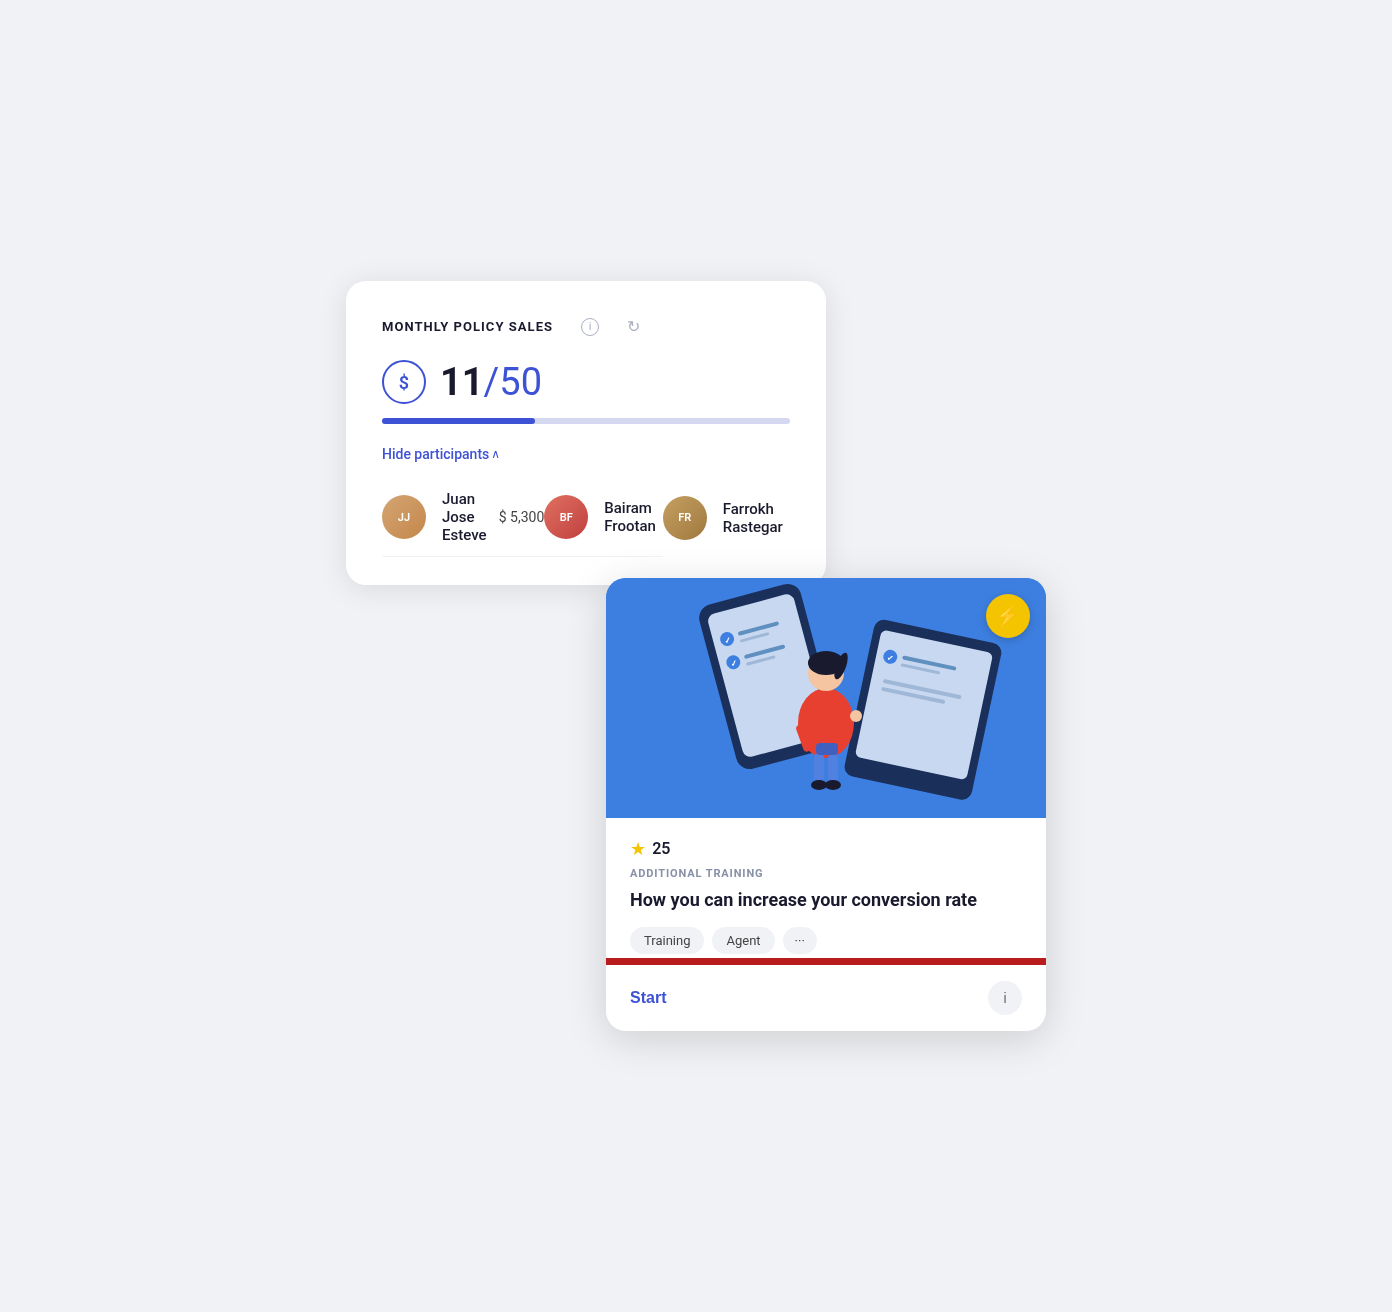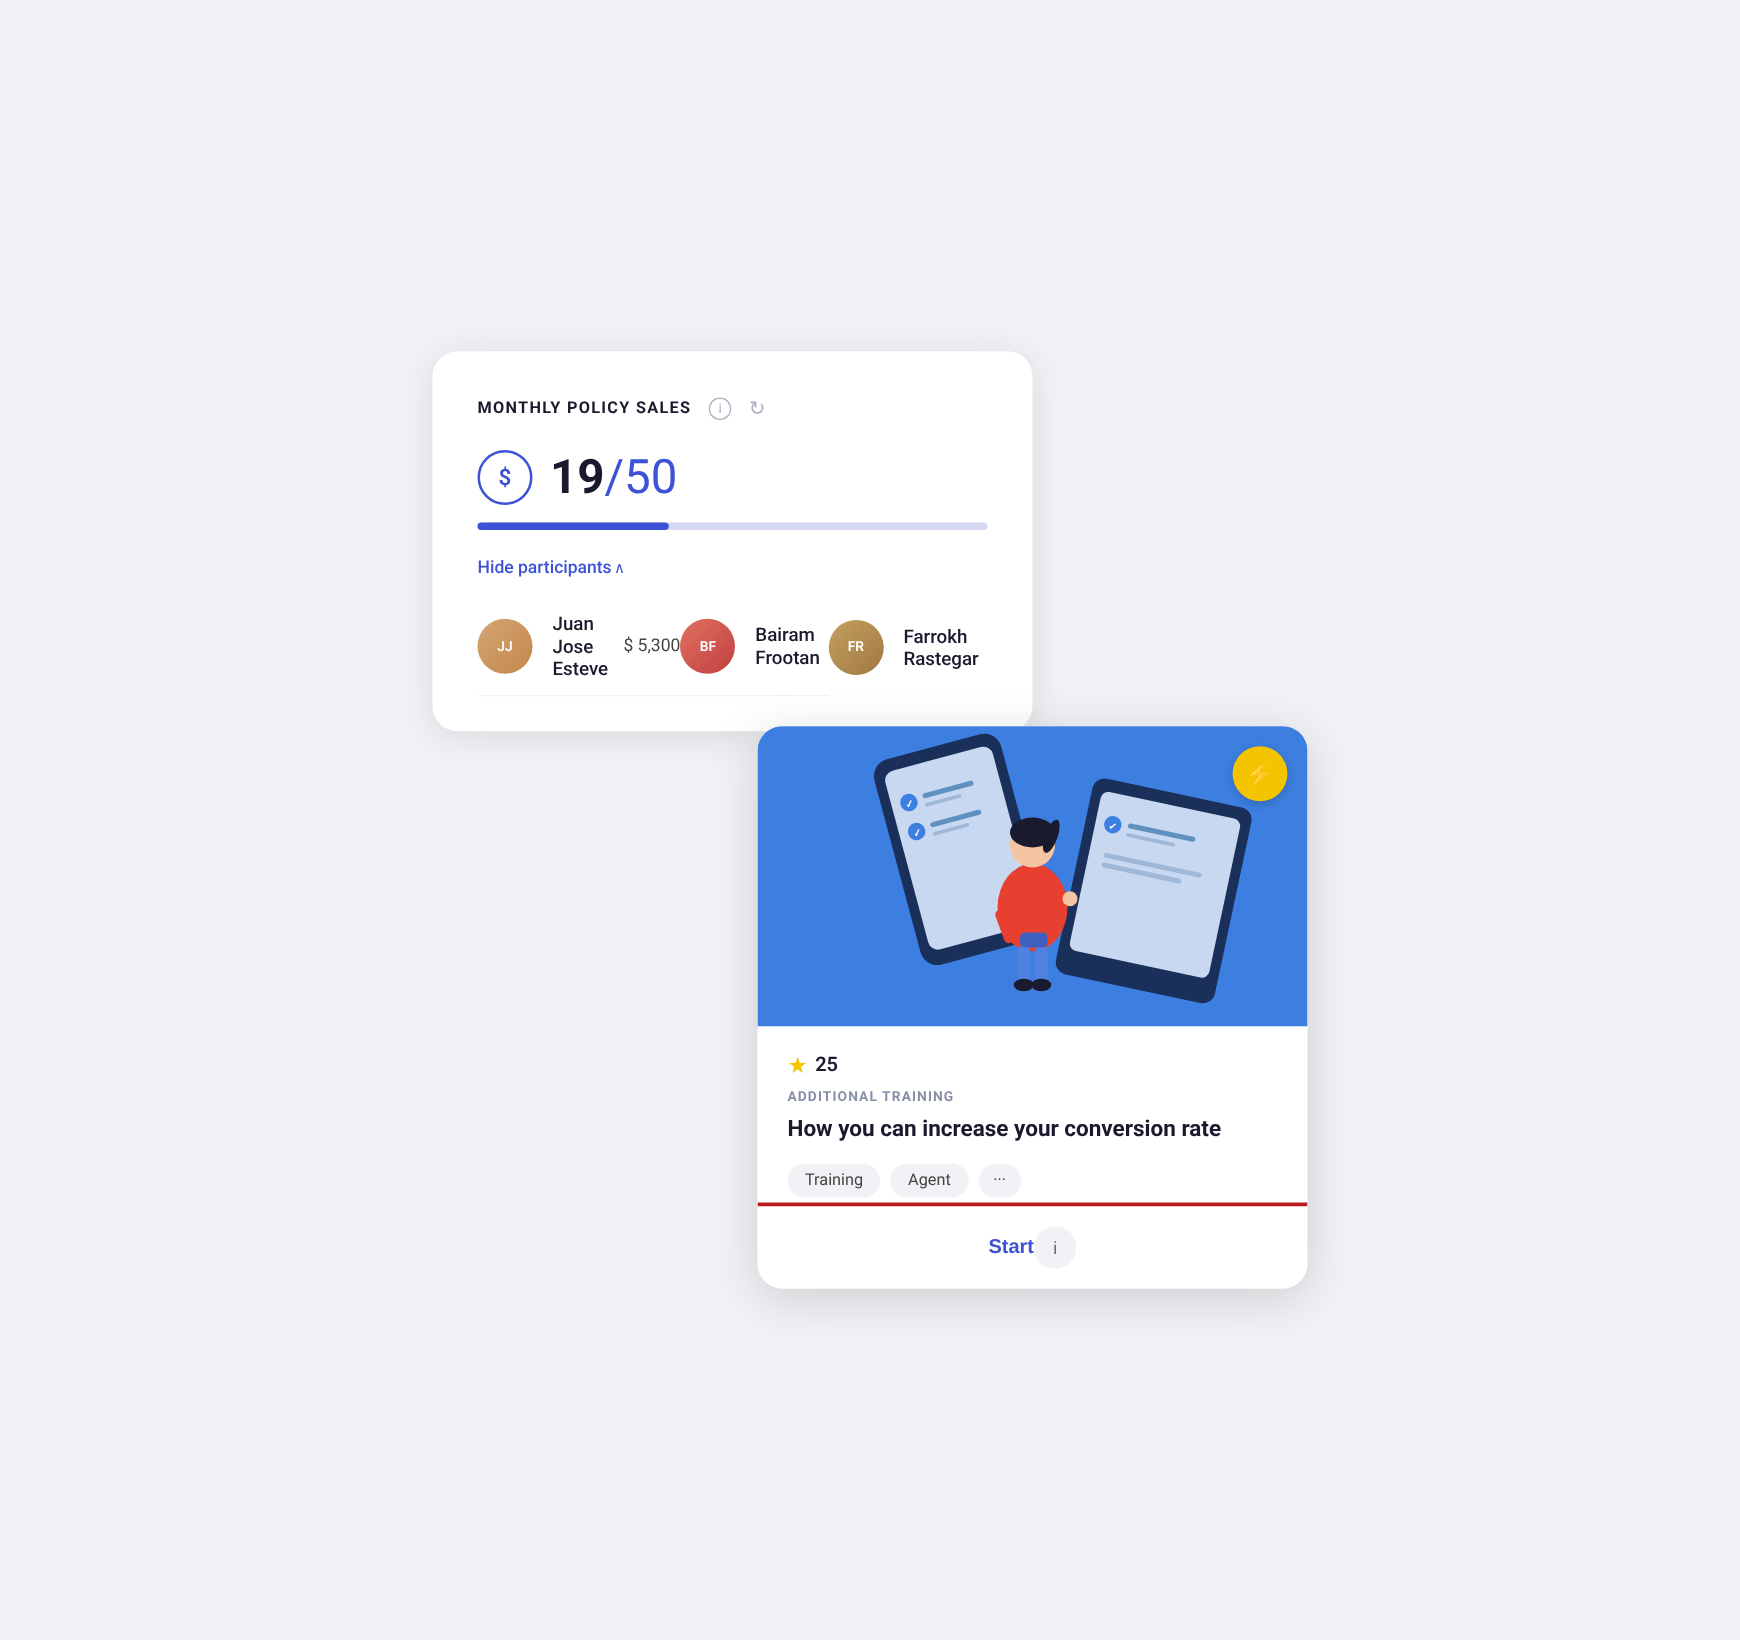--- a/index.html
+++ b/index.html
@@ -25,21 +25,21 @@
       width: 480px;
       background: #fff;
       border-radius: 20px;
       padding: 36px 36px 28px 36px;
       box-shadow: 0 4px 30px rgba(0,0,0,0.10);
       z-index: 1;
     }
     .card-header {
       display: flex;
       align-items: center;
-      gap: 14px;
+      gap: 28px;
       margin-bottom: 24px;
     }
     .card-title {
       font-size: 13px;
       font-weight: 700;
       letter-spacing: 0.08em;
       color: #1a1a2e;
       text-transform: uppercase;
     }
     .info-icon {
@@ -240,25 +240,25 @@
       background: #f0f2f5;
       border-radius: 20px;
       font-size: 13px;
       color: #444;
       font-weight: 400;
     }
     .tag-dots {
       padding: 6px 12px;
     }
     .training-footer {
-      border-top: 3px solid #b91c1c;
+      border-top: 7px solid #b91c1c;
       padding: 16px 24px;
       display: flex;
       align-items: center;
-      justify-content: center;
+      justify-content: space-between;
     }
     .start-btn {
       font-size: 16px;
       font-weight: 600;
       color: #3d52d5;
       background: none;
       border: none;
       cursor: pointer;
       padding: 0;
     }
@@ -285,21 +285,21 @@
     <div class="card-header">
       <span class="card-title">MONTHLY POLICY SALES</span>
       <div class="info-icon">i</div>
       <span class="refresh-icon">↻</span>
     </div>
     <div class="sales-amount">
       <div class="dollar-circle">
         <span>$</span>
       </div>
       <div>
-        <span class="amount-text">19</span><span class="amount-total">/</span><span class="amount-total">50</span>
+        <span class="amount-text">11</span><span class="amount-total">/</span><span class="amount-total">50</span>
       </div>
     </div>
     <div class="progress-bar-container">
       <div class="progress-bar-fill"></div>
     </div>
     <div class="hide-participants">
       <span>Hide participants</span>
       <span class="chevron-up">∧</span>
     </div>
     <div class="participant-list">

